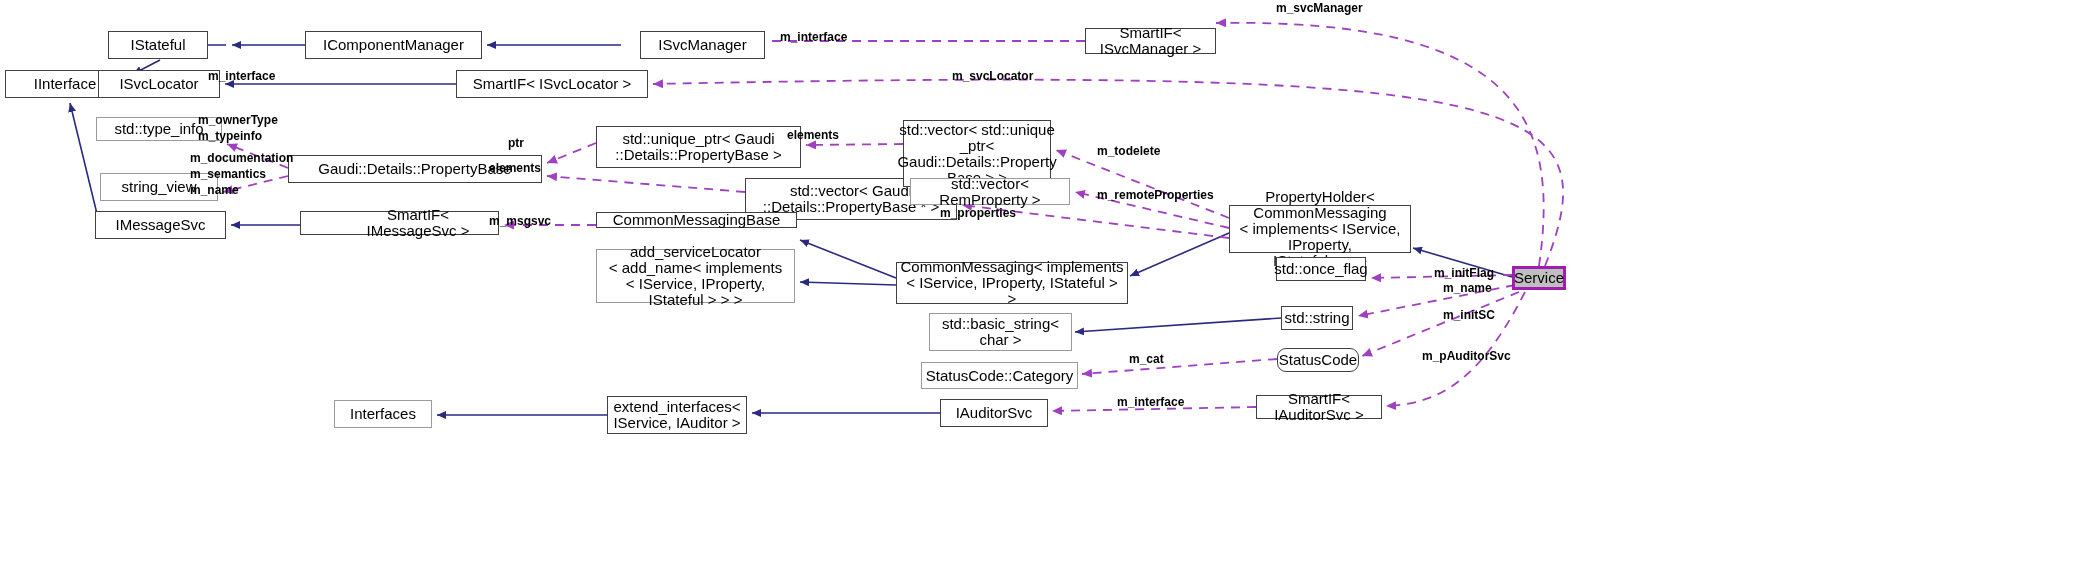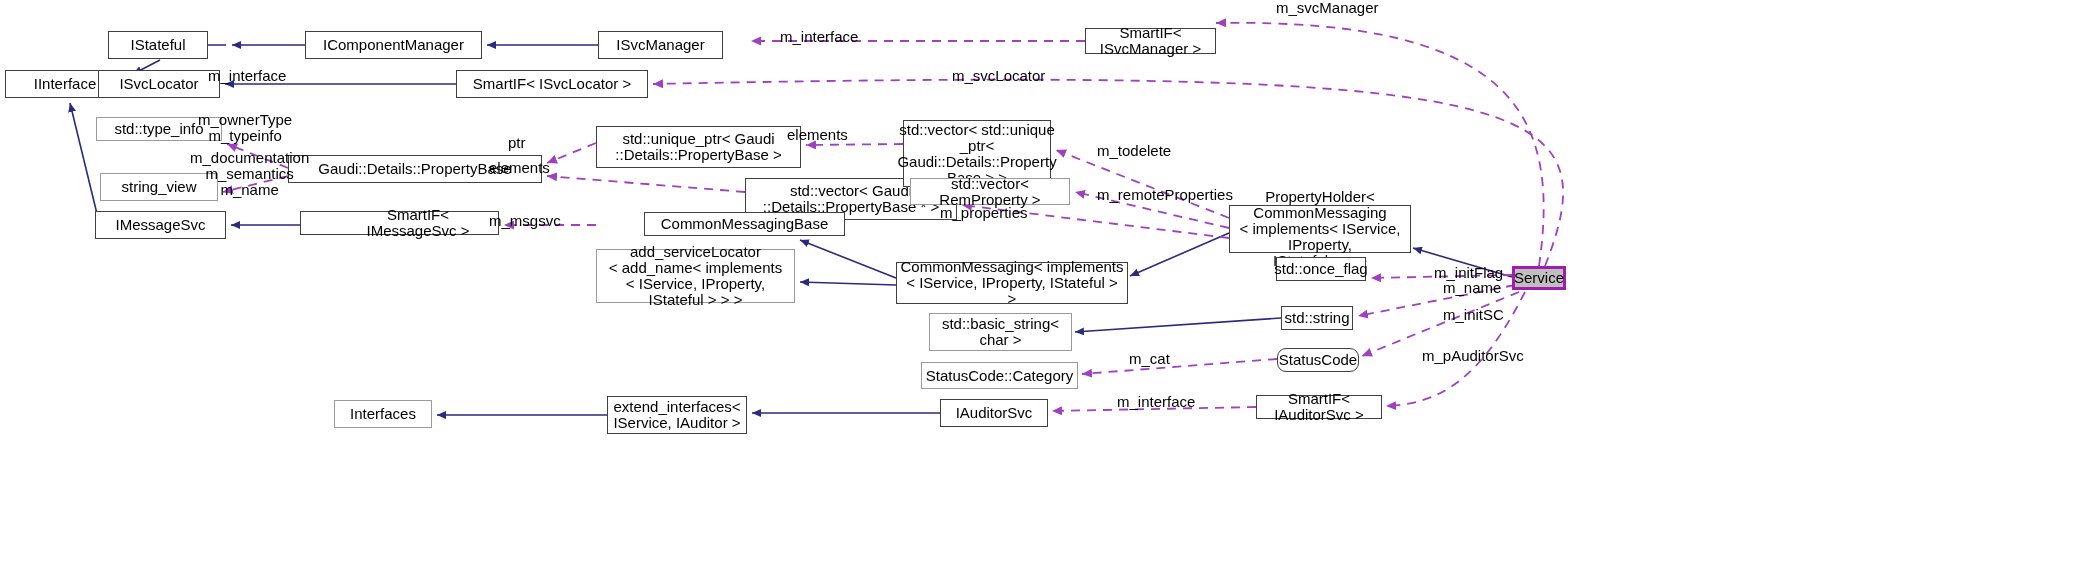--- a/index.html
+++ b/index.html
@@ -34,27 +34,27 @@
     padding:1px 3px;
     z-index:3;
   }
   .node.thin{border:1px solid #9b9b9b;}
   .node.current{
     background:#bfbfbf;
     border:3px solid #a21caf;
   }
   .edge-label{
     position:absolute;
-    font-size:15px;
+    font-size:12px;
     line-height:16px;
     color:#000000;
     white-space:pre-line;
-    text-align:center;
     z-index:4;
     background:transparent;
+    font-weight:bold;
   }
 </style>
 </head>
 <body>
 
 <div id="canvas">
 
   <svg class="edges" viewBox="0 0 2087 574">
     <defs>
       <marker id="arrInh" markerWidth="10" markerHeight="8" refX="9" refY="4" orient="auto" markerUnits="userSpaceOnUse">
@@ -110,26 +110,26 @@
       <div class="node" style="left: 108px; top: 31px; width: 100px; height: 28px;">IStateful</div>
       <div class="node" style="left: 98px; top: 70px; width: 122px; height: 28px;">ISvcLocator</div>
       <div class="node thin" style="left: 96px; top: 117px; width: 126px; height: 24px;">std::type_info</div>
       <div class="node thin" style="left: 100px; top: 173px; width: 118px; height: 28px;">string_view</div>
       <div class="node" style="left: 95px; top: 211px; width: 131px; height: 28px;">IMessageSvc</div>
       <div class="node thin" style="left: 334px; top: 400px; width: 98px; height: 28px;">Interfaces</div>
       <div class="node" style="left: 305px; top: 31px; width: 177px; height: 28px;">IComponentManager</div>
       <div class="node" style="left: 456px; top: 70px; width: 192px; height: 28px;">SmartIF&lt; ISvcLocator &gt;</div>
       <div class="node" style="left: 300px; top: 211px; width: 199px; height: 24px; padding-left: 40px;">SmartIF&lt; IMessageSvc &gt;</div>
       <div class="node" style="left: 288px; top: 155px; width: 254px; height: 28px;">Gaudi::Details::PropertyBase</div>
-      <div class="node" style="left: 598px; top: 31px; width: 125px; height: 28px;">ISvcManager</div>
+      <div class="node" style="left: 640px; top: 31px; width: 125px; height: 28px;">ISvcManager</div>
       <div class="node" style="left: 596px; top: 126px; width: 205px; height: 42px;">std::unique_ptr&lt; Gaudi
 ::Details::PropertyBase &gt;</div>
       <div class="node" style="left: 745px; top: 178px; width: 212px; height: 42px;">std::vector&lt; Gaudi
 ::Details::PropertyBase * &gt;</div>
-      <div class="node" style="left: 596px; top: 212px; width: 201px; height: 24px; margin-left: 48px;">CommonMessagingBase</div>
+      <div class="node" style="left: 596px; top: 212px; width: 201px; height: 16px;">CommonMessagingBase</div>
       <div class="node thin" style="left: 596px; top: 249px; width: 199px; height: 54px;">add_serviceLocator
 &lt; add_name&lt; implements
 &lt; IService, IProperty,
 IStateful &gt; &gt; &gt;</div>
       <div class="node" style="left: 896px; top: 262px; width: 232px; height: 42px;">CommonMessaging&lt; implements
 &lt; IService, IProperty, IStateful &gt; &gt;</div>
       <div class="node thin" style="left: 929px; top: 313px; width: 143px; height: 38px;">std::basic_string&lt;
 char &gt;</div>
       <div class="node thin" style="left: 921px; top: 362px; width: 157px; height: 27px;">StatusCode::Category</div>
       <div class="node" style="left: 940px; top: 399px; width: 108px; height: 28px;">IAuditorSvc</div>

